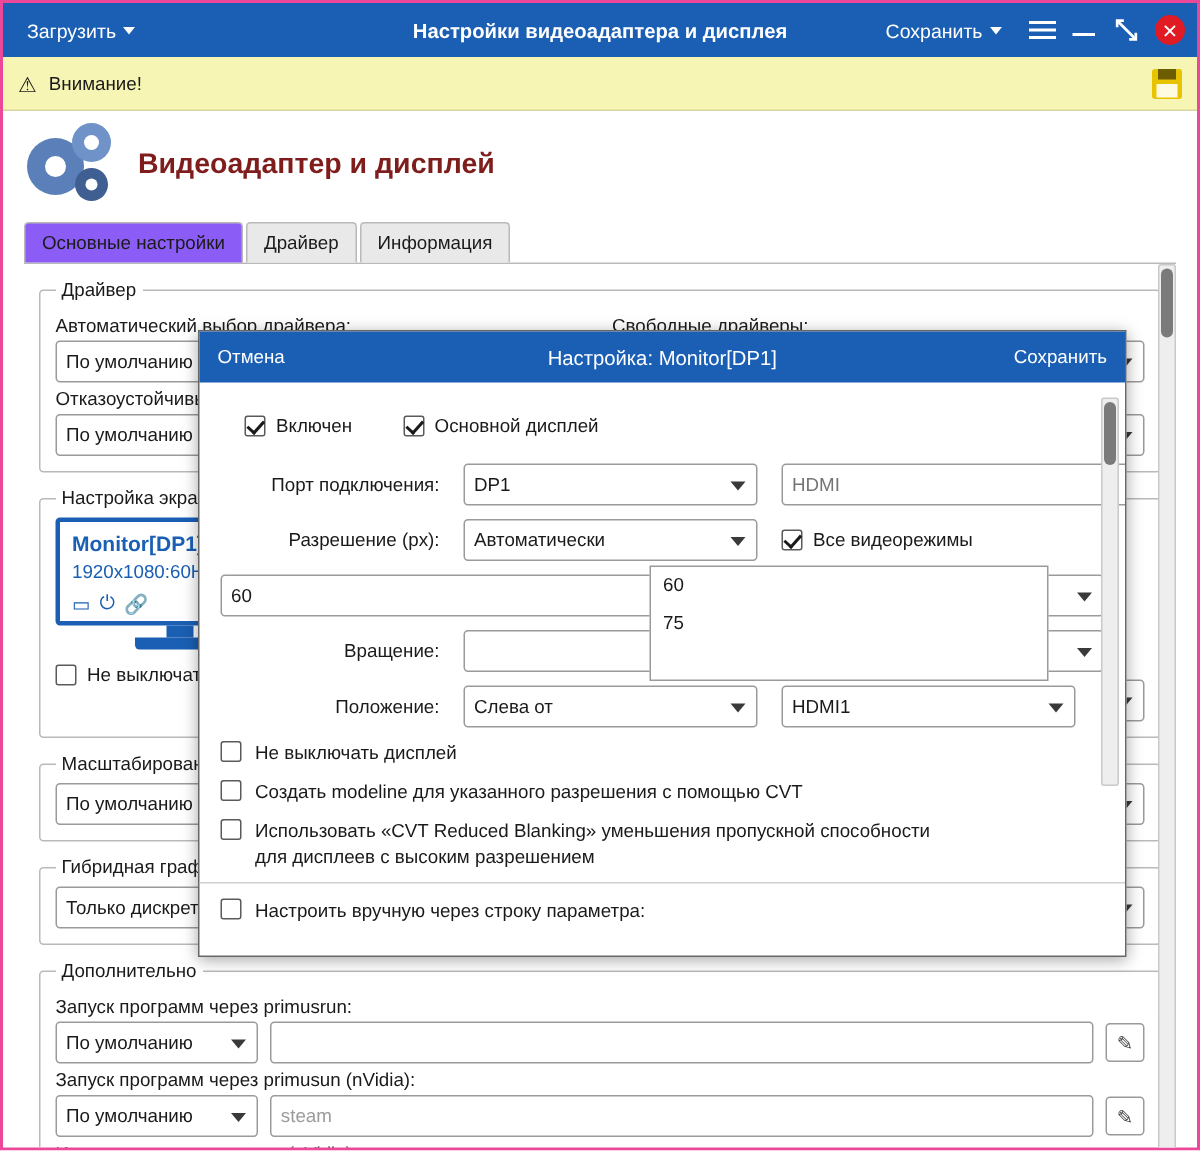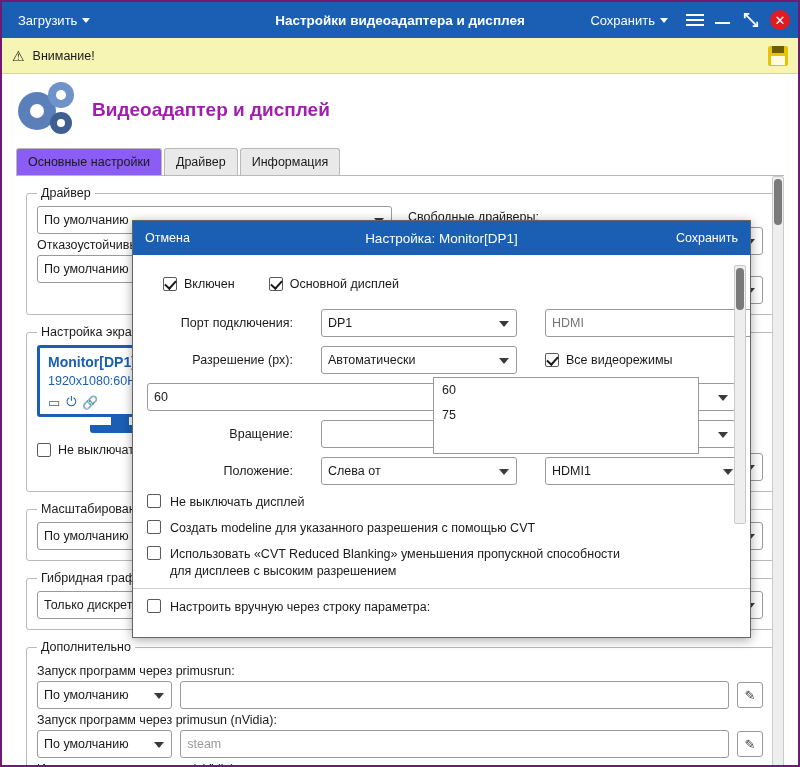--- a/index.html
+++ b/index.html
@@ -8,21 +8,21 @@
     width:800px; height:767px;
     font-family:"Liberation Sans", sans-serif;
     font-size:13px;
     background:#ffffff;
     color:#1a1a1a;
     overflow:hidden;
     position:relative;
   }
   .app {
     width:800px; height:767px;
-    border:2px solid #701a75;
+    border:2px solid #ec4899;
     background:#fff;
     position:relative;
     overflow:hidden;
   }
   
   .titlebar {
     height:36px;
     background:#1a5fb4;
     color:#fff;
     display:flex; align-items:center;
@@ -70,21 +70,21 @@
     background:#fff;
   }
   .gears { width:62px; height:56px; position:relative; flex:0 0 auto;}
   .gear { position:absolute; border-radius:50%; background:#4b6ea9; }
   .gear.big { width:38px;height:38px;left:2px;top:10px;background:#5b7fb8;}
   .gear.big:after{content:"";position:absolute;left:12px;top:12px;width:14px;height:14px;border-radius:50%;background:#fff;}
   .gear.sm { width:26px;height:26px;left:32px;top:0px;background:#6f93c9;}
   .gear.sm:after{content:"";position:absolute;left:8px;top:8px;width:10px;height:10px;border-radius:50%;background:#fff;}
   .gear.sm2 { width:22px;height:22px;left:34px;top:30px;background:#3f5f93;}
   .gear.sm2:after{content:"";position:absolute;left:7px;top:7px;width:8px;height:8px;border-radius:50%;background:#fff;}
-  .h-title { font-size:19px; font-weight:bold; color:#a21caf; }
+  .h-title { font-size:19px; font-weight:bold; color:#7f1d1d; }
   .h-sub { font-size:13px; color:#2a2a2a; margin-top:5px;}
   
   .tabs { display:flex; gap:2px; padding:0 14px; margin-top:4px; align-items:flex-end;}
   .tab {
     padding:6px 11px; border:1px solid #b9b9b9; border-bottom:none;
     background:#e9e9e9; font-size:12.5px; border-radius:3px 3px 0 0;
   }
   .tab.active { background:#8b5cf6; font-weight:normal; }
   .tabstrip-line { height:1px; background:#b9b9b9; margin:0 14px;}
   
@@ -164,21 +164,21 @@
   .modal-tb {
     height:34px; background:#1a5fb4; color:#fff; display:flex; align-items:center;
     padding:0 12px; position:relative; flex:0 0 auto;
   }
   .modal-tb .mt { position:absolute;left:0;right:0;text-align:center;font-weight:normal;font-size:13.5px;pointer-events:none;}
   .modal-tb .l { font-size:12.5px; z-index:2;}
   .modal-tb .r { margin-left:auto; font-size:12.5px; z-index:2;}
   .modal-body {
     flex:1 1 auto; padding:12px 14px 10px 14px; position:relative; overflow:hidden;
   }
-  .mrow { display:flex; align-items:center; gap:28px; margin-bottom:9px;}
+  .mrow { display:flex; align-items:center; gap:16px; margin-bottom:9px;}
   .mlab { width:146px; text-align:right; font-size:12.5px; flex:0 0 auto;}
   .mfield { flex:1 1 auto; min-width:0; }
   .mhalf { width:196px; flex:0 0 auto;}
   .mscroll {
     position:absolute; right:4px; top:10px; bottom:64px; width:12px;
     background:#eeeeee; border:1px solid #c9c9c9; border-radius:2px;
   }
   .mthumb { position:absolute; left:1px; right:1px; top:2px; height:42px; background:#7a7a7a; border-radius:5px;}
   .dropdown {
     position:absolute; left:300px; top:122px; width:266px;
@@ -245,20 +245,21 @@
     <div class="tab">Информация</div>
   </div>
   <div class="tabstrip-line"></div>
 
   <div class="content">
 
     <fieldset>
       <legend>Драйвер</legend>
       <div class="row2">
         <div class="col">
+          <label class="fl">Автоматический выбор драйвера:</label>
           <div class="selwrap sep">
             <div class="fakesel">По умолчанию</div>
           </div>
           <label class="fl">Отказоустойчивый</label>
           <div class="selwrap">
             <div class="fakesel">По умолчанию</div>
           </div>
         </div>
         <div class="col">
           <label class="fl">Свободные драйверы:</label>

